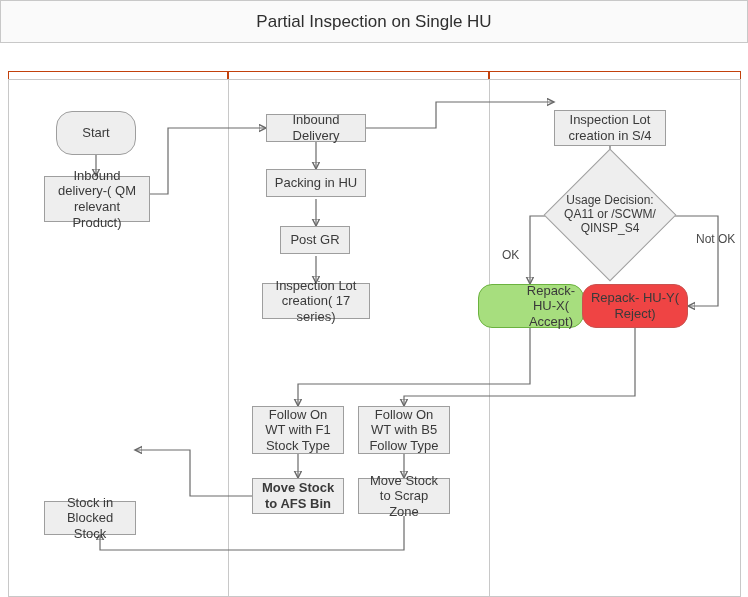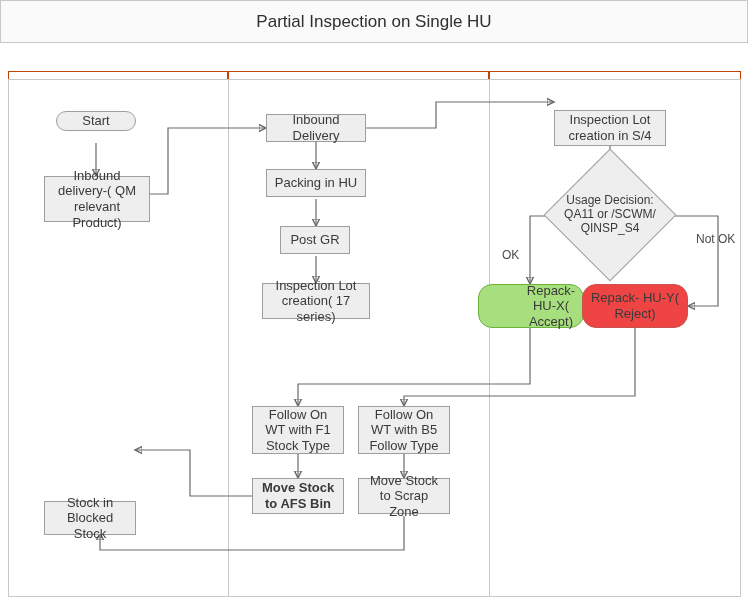--- a/index.html
+++ b/index.html
@@ -58,21 +58,21 @@
     border:1px solid #9e9e9e;
     background:#eeeeee;
     padding:4px 6px;
     text-align:center;
     line-height:1.2;
     box-sizing:border-box;
     display:flex; align-items:center; justify-content:center;
   }
   .start {
     border-radius:16px;
-    width:80px; height:20px;
+    width:80px; height:44px;
   }
   .pill {
     border-radius:14px;
     width:106px; height:44px;
   }
   .pill.green { background:#a7de7e; border-color:#6bb23f;padding-left:46px; }
   .pill.red   { background:#ef4444; border-color:#c9524f; }
 
   .diamond-wrap {
     position:absolute;

